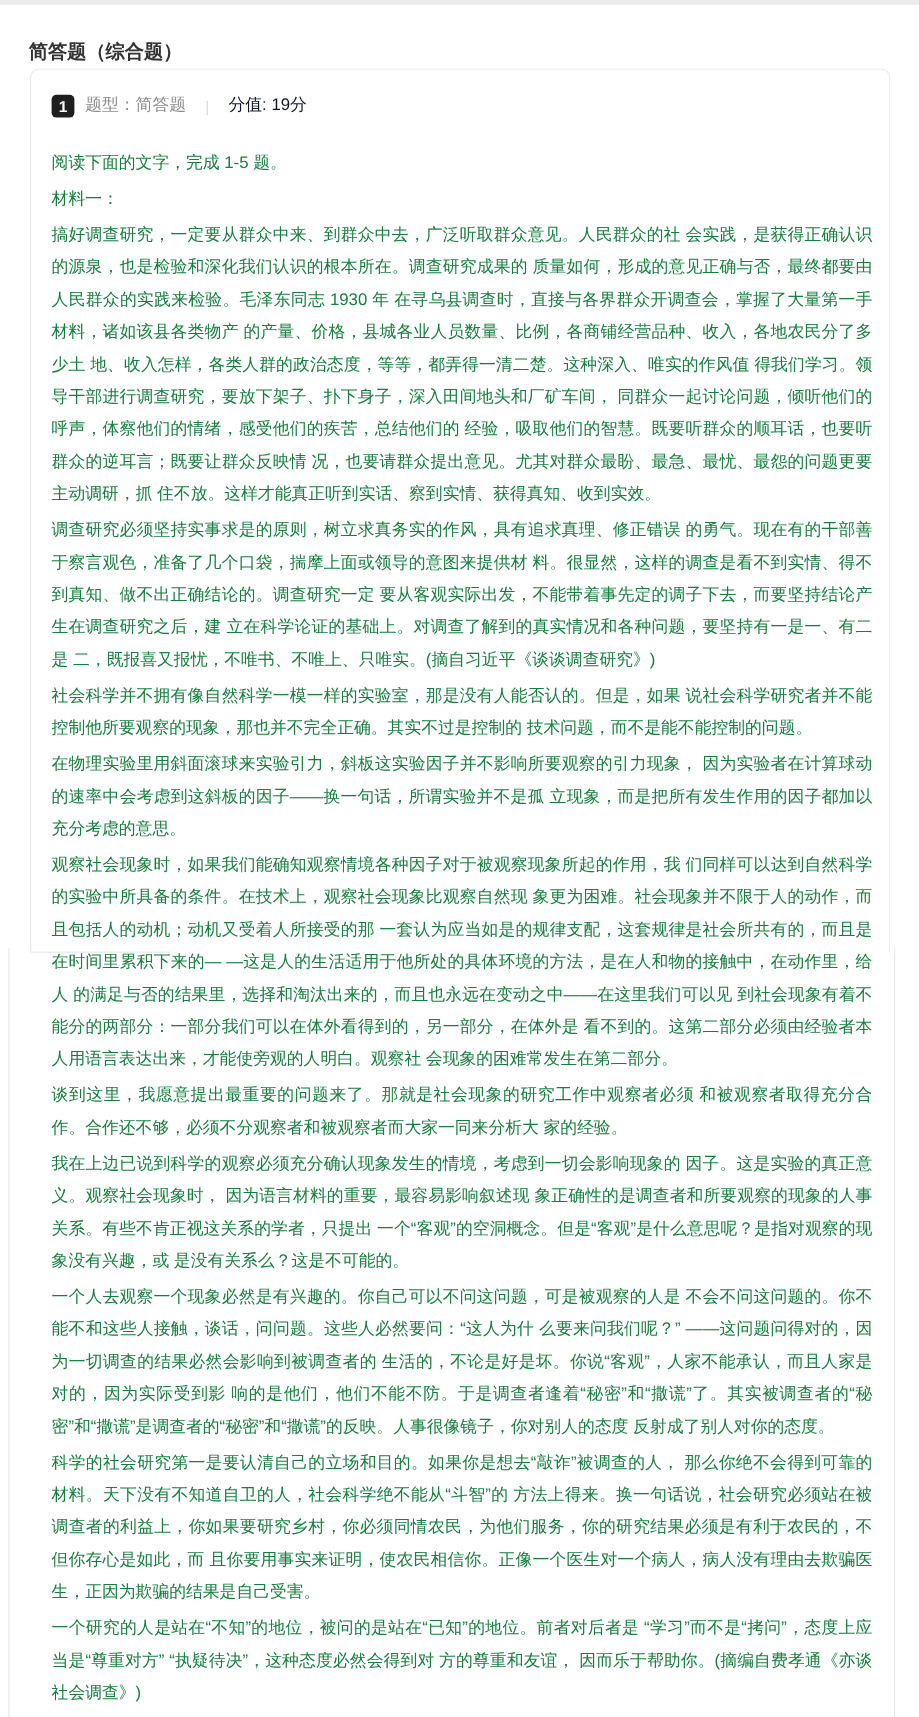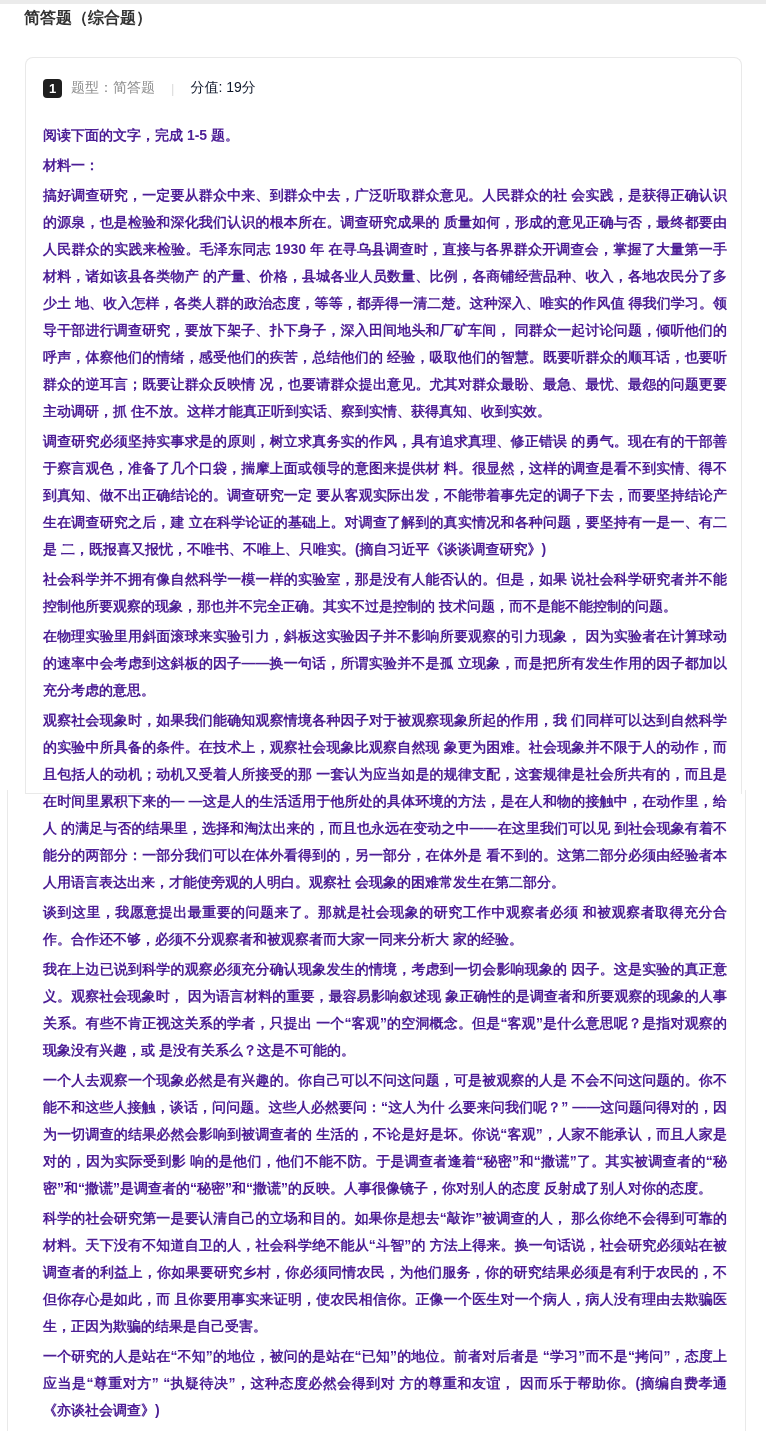--- a/index.html
+++ b/index.html
@@ -6,21 +6,21 @@
   html, body {
     width: 766px; height: 1431px;
     background: #ffffff;
     overflow: hidden;
     font-family: "Liberation Sans", "DejaVu Sans", sans-serif;
   }
   .page { position: relative; width: 766px; height: 1431px; background: #ffffff; }
 
   .top-strip { position: absolute; left: 0; top: 0; width: 766px; height: 4px; background: #ebebeb; }
 
-  .section-header { position: absolute; left: 24px; top: 8px; display: flex; align-items: baseline; white-space: nowrap; }
+  .section-header { position: absolute; left: 24px; top: 33px; display: flex; align-items: baseline; white-space: nowrap; }
   .section-title { font-size: 16px; font-weight: bold; color: #333333; }
   .section-subtitle { font-size: 13px; color: #aaaaaa; margin-left: 14px; letter-spacing: 0.5px; }
 
   
   .card1-border {
     position: absolute; left: 25px; top: 57px; width: 717px; height: 737px;
     border: 1px solid #e9e9e9; border-bottom: none;
     border-radius: 8px 8px 0 0;
   }
   
@@ -39,22 +39,22 @@
     font-size: 13px; font-weight: bold; border-radius: 4px;
     display: flex; align-items: center; justify-content: center;
     flex: 0 0 auto;
   }
   .q-type { font-size: 14px; color: #8c8c8c; margin-left: 9px; text-align: right; }
   .q-divider { font-size: 13px; color: #dcdcdc; margin: 0 16px; }
   .q-score { font-size: 14px; color: #0f172a; }
 
   .q-body { margin-top: 24px; }
   .q-body p {
-    font-size: 14px; line-height: 27px; color: #4c1d95;
-    text-align: justify; margin-bottom: 3px; font-weight: bold;
+    font-size: 14px; line-height: 27px; color: #15803d;
+    text-align: justify; margin-bottom: 3px;
   }
 </style>
 </head>
 <body>
 
 <div class="page">
   <div class="top-strip"></div>
 
   <div class="section-header">
     <span class="section-title">简答题（综合题）</span>

